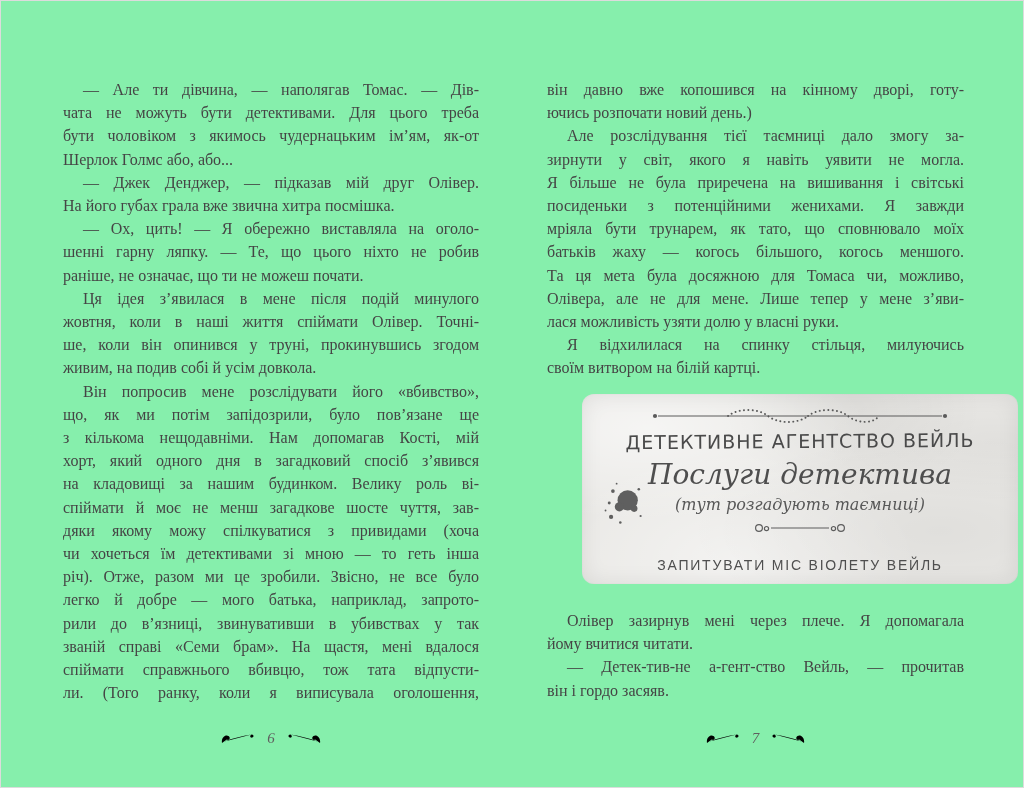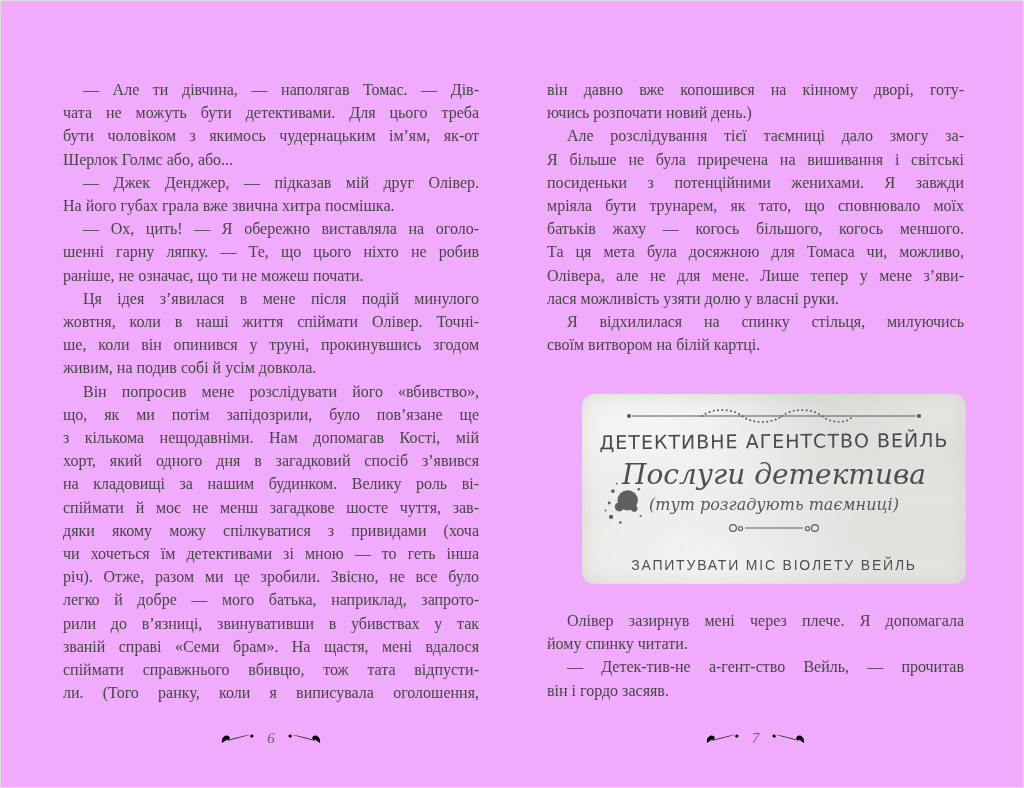--- a/index.html
+++ b/index.html
@@ -1,18 +1,18 @@
 <!DOCTYPE html>
 <html lang="uk"><head>
 <meta charset="utf-8">
 <style>
   html,body{margin:0;padding:0;background:#fff;}
   .stage{
     position:relative;width:1024px;height:788px;box-sizing:border-box;
-    background:#f0abfc;border:1px solid #dcdcdc;overflow:hidden;
+    background:#86efac;border:1px solid #dcdcdc;overflow:hidden;
     font-family:"Liberation Serif",serif;
   }
   .page{position:absolute;top:0;height:788px;}
   .page.left{left:62px;width:416px;}
   .page.right{left:546px;width:417px;}
   .text{
     position:absolute;left:0;right:0;
     font-size:16px;line-height:23.2px;color:#454545;
   }
   .page.left .text{top:77px;}
@@ -25,21 +25,21 @@
   .footer{
     position:absolute;left:0;right:0;top:726px;height:22px;
     display:flex;align-items:center;justify-content:center;gap:13px;
   }
   .page-num{font-style:italic;font-size:15px;color:#5f5f5f;}
   .flourish{width:34px;height:16px;}
   .flip{transform:scaleX(-1);}
 
   
   .card{
-    position:absolute;left:35px;top:393px;width:384px;height:190px;
+    position:absolute;left:35px;top:393px;width:436px;height:190px;
     border-radius:12px;text-align:center;color:#4b4b4b;
     background-color:#eae9e6;
     background-image:
       radial-gradient(ellipse at 15% 18%, rgba(255,255,255,.55), transparent 42%),
       radial-gradient(ellipse at 82% 72%, rgba(0,0,0,.045), transparent 50%),
       radial-gradient(ellipse at 62% 8%, rgba(0,0,0,.05), transparent 34%),
       radial-gradient(ellipse at 35% 88%, rgba(255,255,255,.45), transparent 46%),
       radial-gradient(ellipse at 95% 25%, rgba(0,0,0,.04), transparent 30%);
     box-shadow: inset 0 0 22px rgba(0,0,0,.08), inset 0 0 2px rgba(0,0,0,.06);
   }
@@ -128,20 +128,21 @@
   </div>
 
   <div class="page right">
     <div class="text t-top">
         <div class="para">
           <div class="tline">він давно вже копошився на кінному дворі, готу-</div>
           <div class="tline lastline">ючись розпочати новий день.)</div>
         </div>
         <div class="para">
           <div class="tline firstline">Але розслідування тієї таємниці дало змогу за-</div>
+          <div class="tline">зирнути у світ, якого я навіть уявити не могла.</div>
           <div class="tline">Я більше не була приречена на вишивання і світські</div>
           <div class="tline">посиденьки з потенційними женихами. Я завжди</div>
           <div class="tline">мріяла бути трунарем, як тато, що сповнювало моїх</div>
           <div class="tline">батьків жаху — когось більшого, когось меншого.</div>
           <div class="tline">Та ця мета була досяжною для Томаса чи, можливо,</div>
           <div class="tline">Олівера, але не для мене. Лише тепер у мене з’яви-</div>
           <div class="tline lastline">лася можливість узяти долю у власні руки.</div>
         </div>
         <div class="para">
           <div class="tline firstline">Я відхилилася на спинку стільця, милуючись</div>
@@ -179,21 +180,21 @@
         <circle cx="42" cy="12" r="1.4"></circle>
         <circle cx="6" cy="35" r="1"></circle>
         <circle cx="18" cy="6" r="1"></circle>
         <circle cx="44" cy="41" r="1.2"></circle>
       </svg>
     </div>
 
     <div class="text t-bottom">
         <div class="para">
           <div class="tline firstline">Олівер зазирнув мені через плече. Я допомагала</div>
-          <div class="tline lastline">йому спинку читати.</div>
+          <div class="tline lastline">йому вчитися читати.</div>
         </div>
         <div class="para">
           <div class="tline firstline">— Детек-тив-не а-гент-ство Вейль, — прочитав</div>
           <div class="tline lastline">він і гордо засяяв.</div>
         </div>
       </div>
 
     <div class="footer">
       <svg class="flourish" viewBox="0 0 34 16">
           <use href="#flourish-sym"></use>

